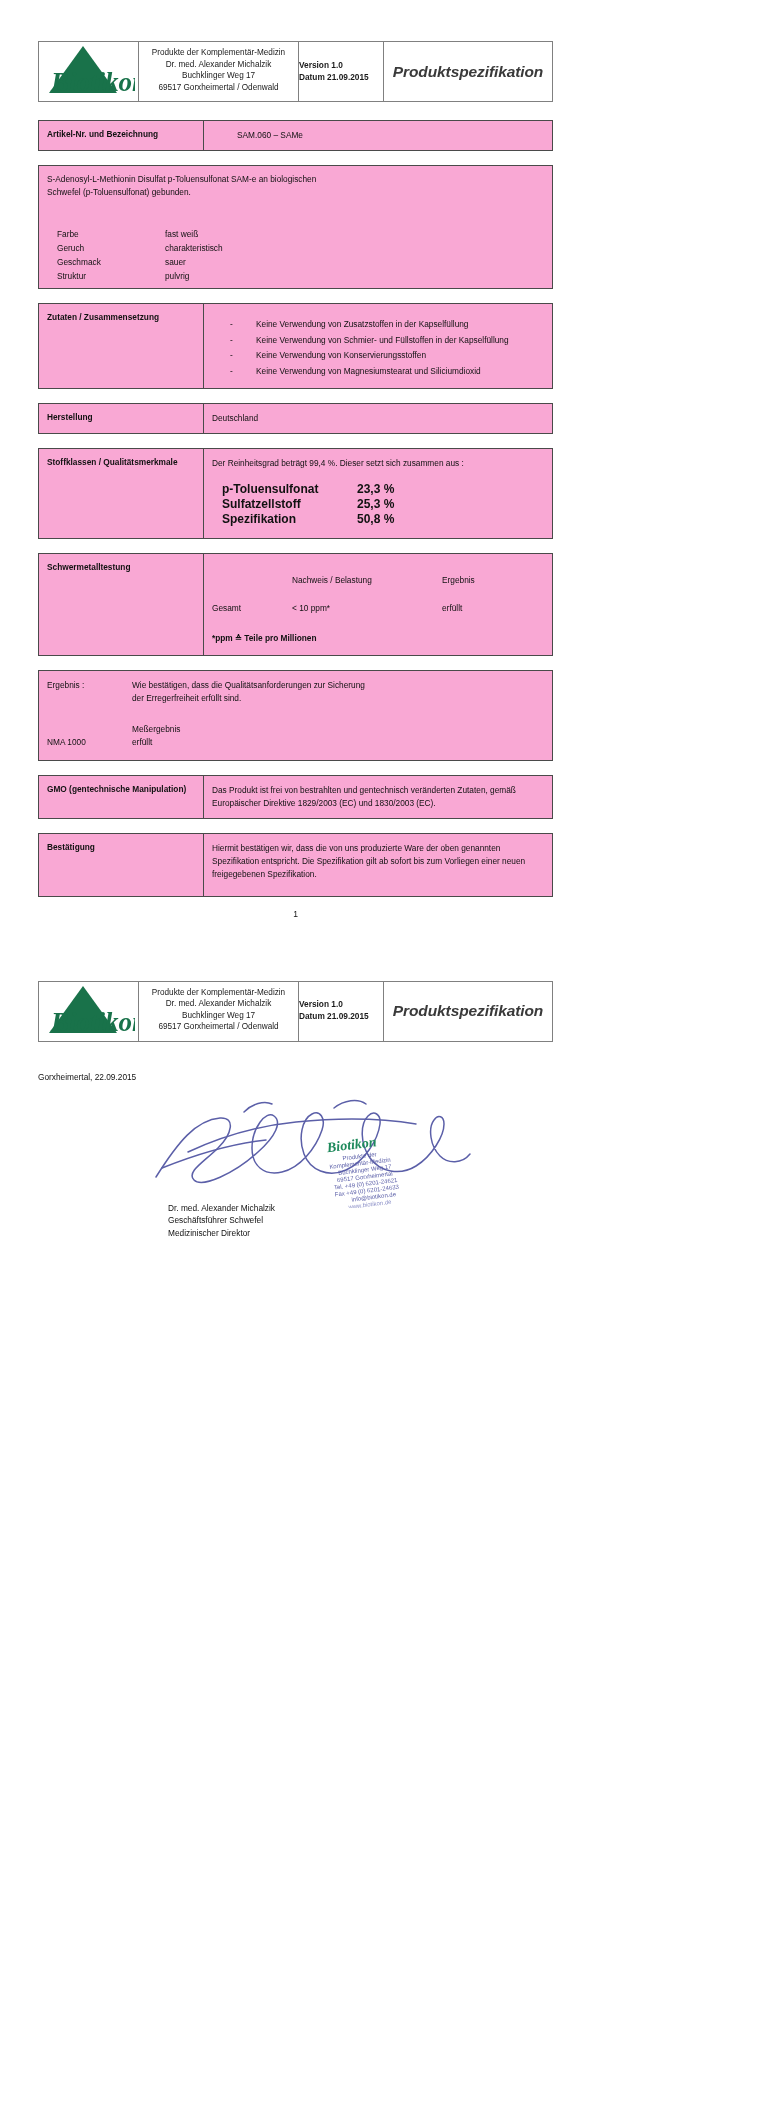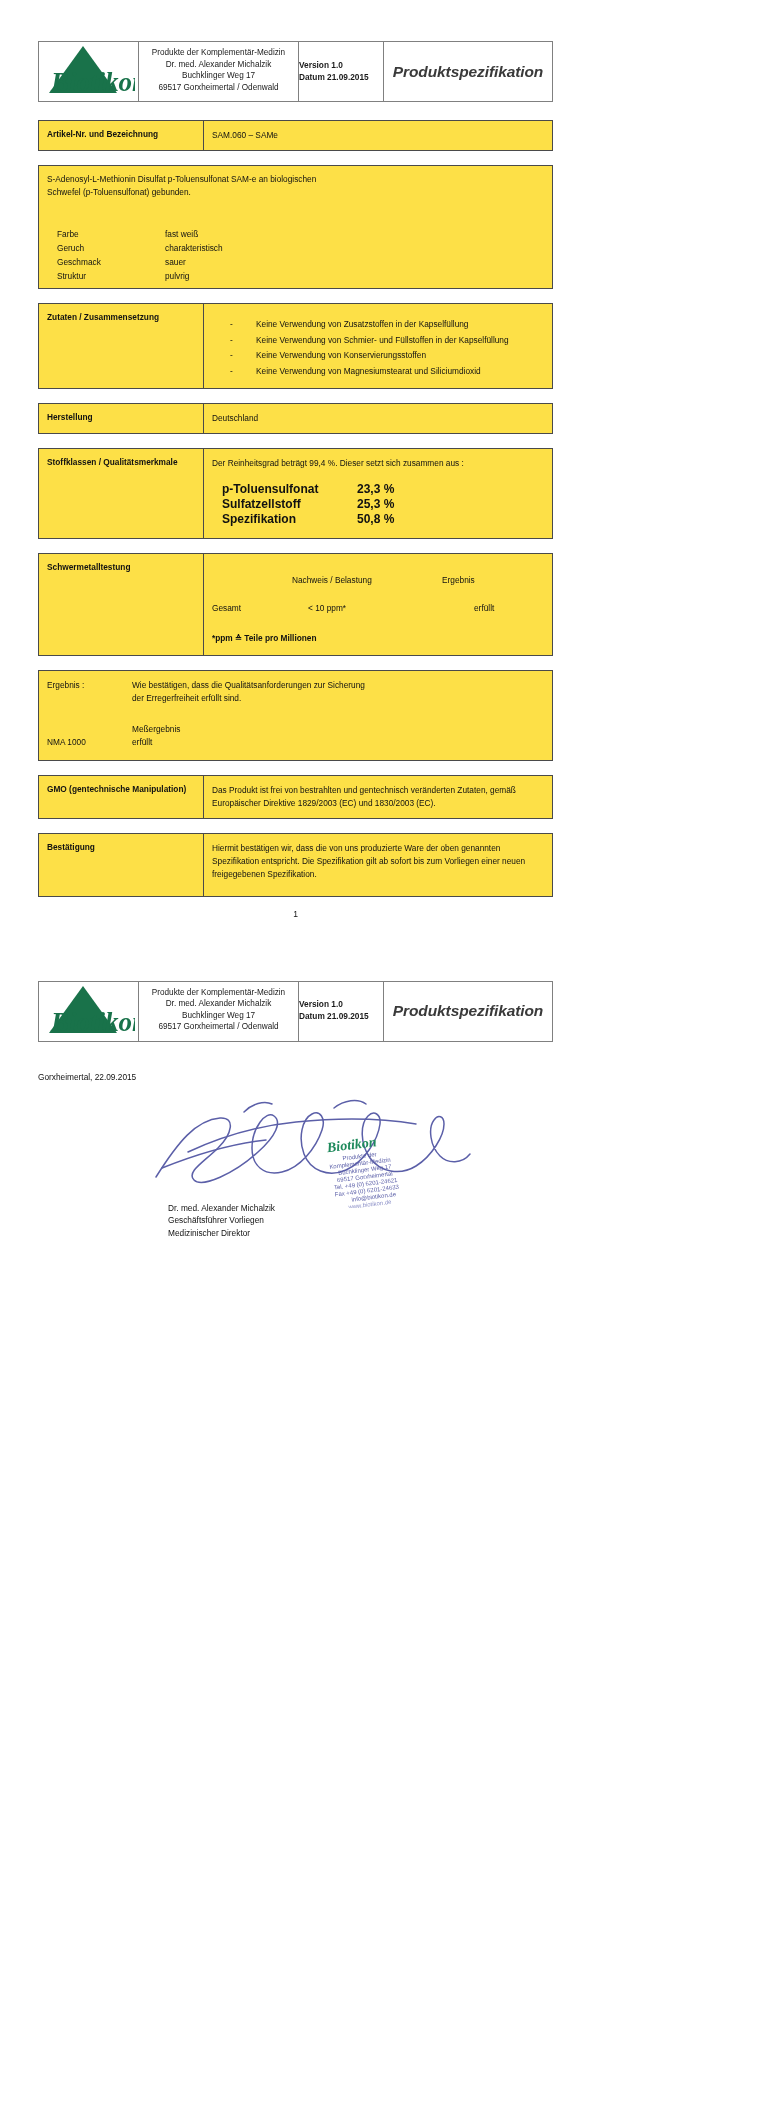--- a/index.html
+++ b/index.html
@@ -82,21 +82,21 @@
   }
 
   
   .block {
     margin: 0 0 0 38px;
     width: 515px;
     border: 1px solid #4a4a4a;
     box-sizing: border-box;
     display: flex;
     align-items: stretch;
-    background: #fde047;
+    background: #f9a8d4;
   }
   .blk-label {
     flex: 0 0 165px;
     border-right: 1px solid #4a4a4a;
     box-sizing: border-box;
     padding: 7px 6px 6px 8px;
     font-size: 8.3px;
     font-weight: bold;
     line-height: 13px;
     color: #111;
@@ -156,21 +156,20 @@
     font-size: 8.3px;
     line-height: 13px;
     margin-top: 4px;
   }
   .metal-row {
     display: grid;
     grid-template-columns: 80px 150px auto;
     font-size: 8.3px;
     line-height: 13px;
     margin-top: 15px;
-    gap: 16px;
   }
   .metal-note { margin-top: 17px; font-weight: bold; font-size: 8.3px; }
 
   
   .micro {
     display: grid;
     grid-template-columns: 85px auto;
     font-size: 8.3px;
     line-height: 13.2px;
   }
@@ -245,21 +244,21 @@
       <div>Version 1.0</div>
       <div>Datum 21.09.2015</div>
     </div>
     <div class="hdr-title">Produktspezifikation</div>
   </div>
 
   <div class="gap-l"></div>
 
   <div class="block">
     <div class="blk-label">Artikel-Nr. und Bezeichnung</div>
-    <div class="blk-body" style="padding-top:8px;padding-bottom:8px;">SAM.060 – SAMe</div>
+    <div class="blk-body" style="padding-top:8px;padding-bottom:8px;margin-left:25px;">SAM.060 – SAMe</div>
   </div>
 
   <div class="gap-m"></div>
 
   <div class="block">
     <div class="blk-body">
       <div>S-Adenosyl-L-Methionin Disulfat p-Toluensulfonat  SAM-e an biologischen</div>
       <div>Schwefel (p-Toluensulfonat) gebunden.</div>
       <div class="sens">
         <div>Farbe</div>
@@ -434,20 +433,20 @@
         <text x="22" y="47" font-family="Liberation Sans, sans-serif" font-size="6" fill="#5b5fa8">69517 Gorxheimertal</text>
         <text x="18" y="54" font-family="Liberation Sans, sans-serif" font-size="6" fill="#5b5fa8">Tel. +49 (0) 6201-24621</text>
         <text x="18" y="61" font-family="Liberation Sans, sans-serif" font-size="6" fill="#5b5fa8">Fax +49 (0) 6201-24633</text>
         <text x="34" y="68" font-family="Liberation Sans, sans-serif" font-size="6" fill="#5b5fa8">info@biotikon.de</text>
         <text x="30" y="75" font-family="Liberation Sans, sans-serif" font-size="6" fill="#8f93c9">www.biotikon.de</text>
       </g>
     </svg>
 
     <div class="sig-names">
       <div>Dr. med. Alexander Michalzik</div>
-      <div>Geschäftsführer Vorliegen</div>
+      <div>Geschäftsführer Schwefel</div>
       <div>Medizinischer Direktor</div>
     </div>
   </div>
 
   <div class="footer-pagenum">2</div>
 
 </div>
 
 </body></html>

